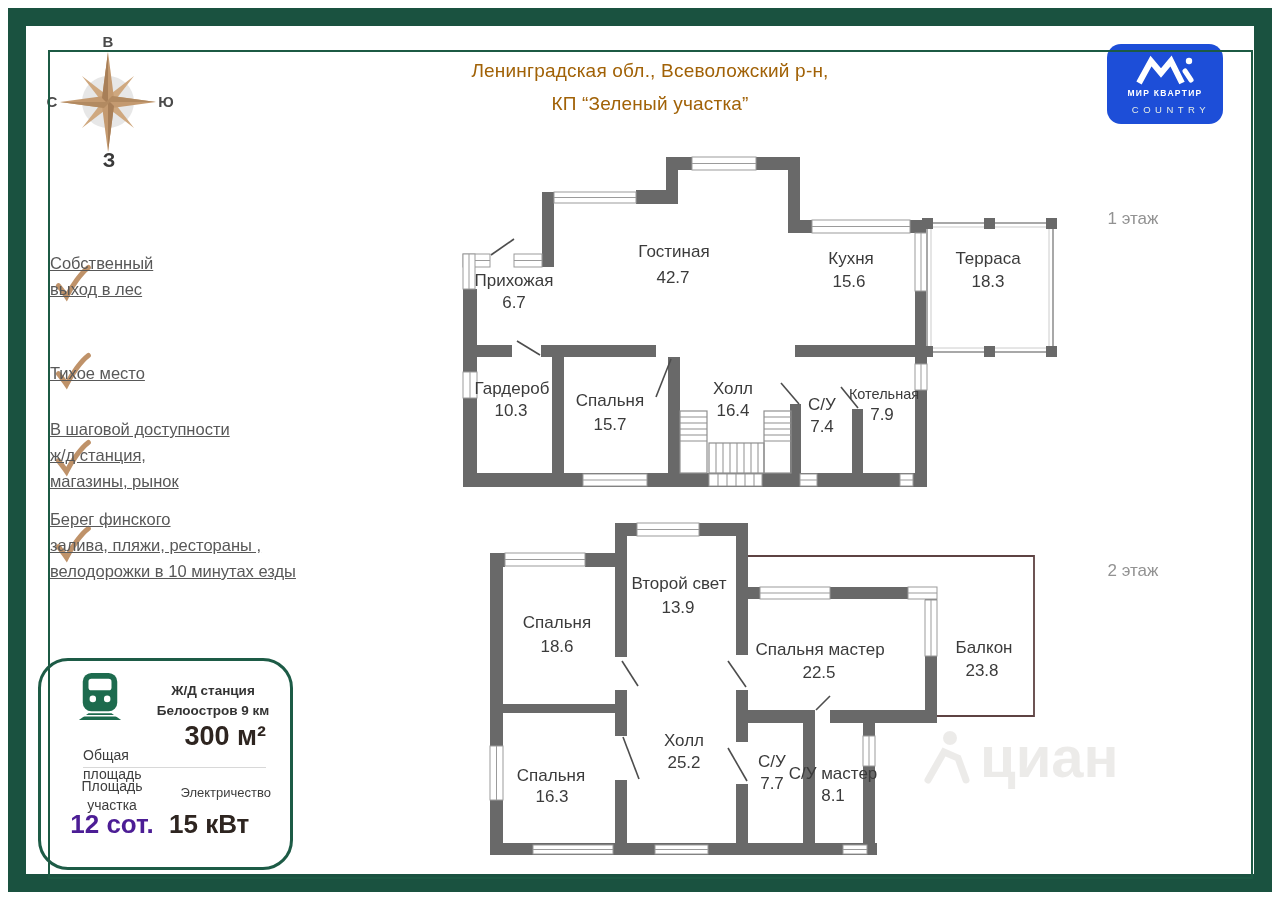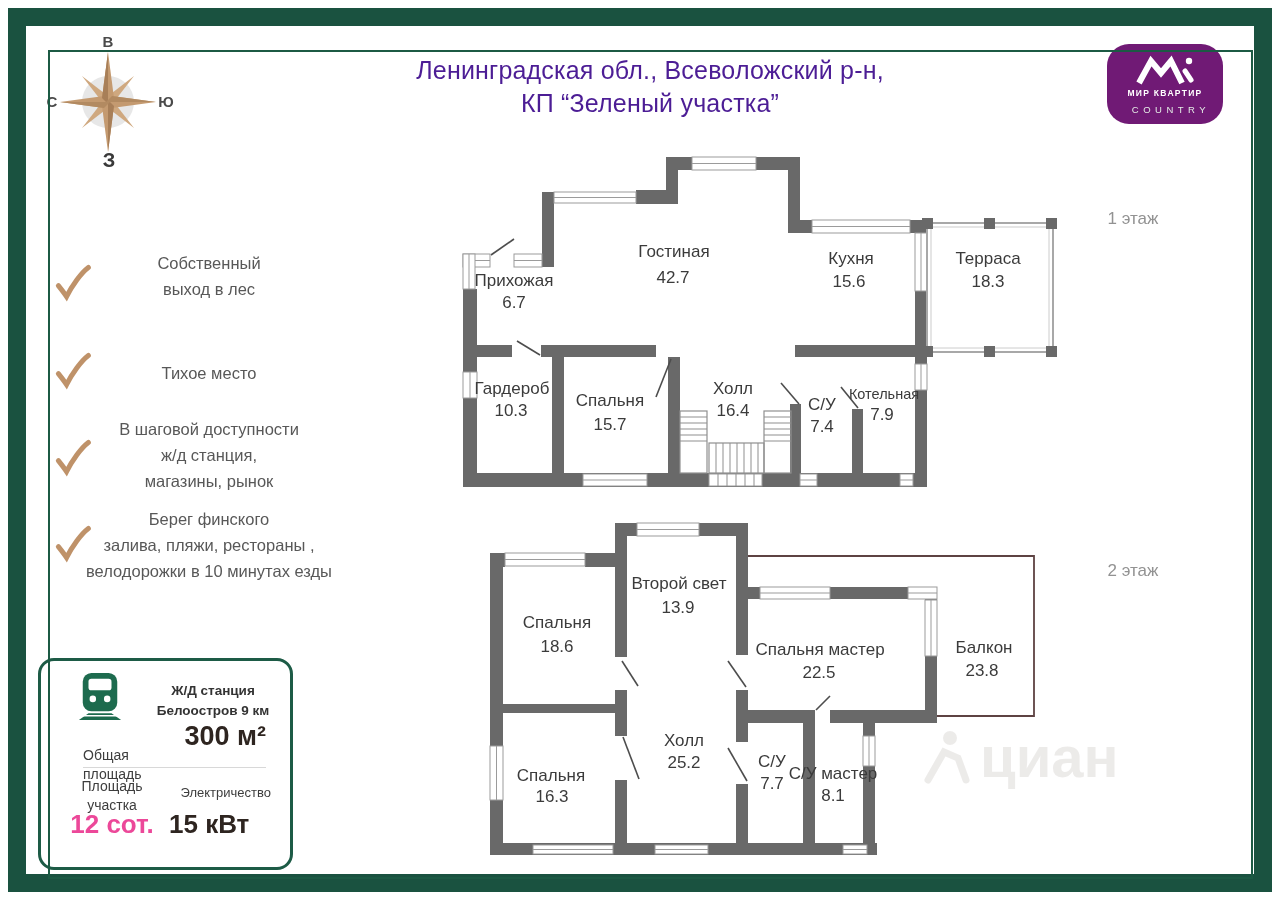--- a/index.html
+++ b/index.html
@@ -1,43 +1,43 @@
 <!DOCTYPE html>
 <html><head>
 <meta charset="utf-8">
 <style>
   html,body{margin:0;padding:0;background:#fff;}
   .page{position:relative;width:1280px;height:900px;background:#fff;overflow:hidden;
         font-family:"Liberation Sans",sans-serif;}
   .frame-band{position:absolute;inset:8px;border:18px solid #1a5240;pointer-events:none;z-index:5;}
   .frame-line{position:absolute;left:48px;top:50px;right:27px;bottom:21px;border:2px solid #1c5a44;pointer-events:none;z-index:5;}
-  .title{position:absolute;left:320px;top:54px;width:660px;text-align:center;color:#4c1d95;
-         font-size:25px;line-height:33px;letter-spacing:.2px;}
-  .logo{position:absolute;left:1107px;top:44px;width:116px;height:80px;background:#701a75;border-radius:22px;}
+  .title{position:absolute;left:320px;top:54px;width:660px;text-align:center;color:#a16207;
+         font-size:19px;line-height:33px;letter-spacing:.2px;}
+  .logo{position:absolute;left:1107px;top:44px;width:116px;height:80px;background:#1d4ed8;border-radius:14px;}
   .logo svg{position:absolute;left:29px;top:9px;}
   .logo-brand{position:absolute;left:0;top:44px;width:116px;text-align:center;color:#fff;
               font-size:8.5px;font-weight:bold;letter-spacing:1.3px;}
   .logo-country{position:absolute;left:0;top:60px;width:116px;text-align:center;color:#e4ece6;
               font-size:9.5px;letter-spacing:4.5px;margin-left:6px;}
   .compass{position:absolute;left:45px;top:34px;}
-  .feature{position:absolute;left:50px;width:318px;text-align:center;color:#585858;
-           font-size:16.5px;line-height:26px;white-space:pre-line;}
+  .feature{position:absolute;left:50px;width:318px;color:#585858;
+           font-size:16.5px;line-height:26px;white-space:pre-line;text-decoration:underline;}
   .check{position:absolute;left:52px;width:40px;height:40px;}
   .card{position:absolute;left:38px;top:658px;width:249px;height:206px;background:#fff;
-        border:3px solid #1d5b46;border-radius:16px;}
+        border:3px solid #1d5b46;border-radius:30px;}
   .card .ic{position:absolute;left:36px;top:10px;}
   .card .station{position:absolute;left:100px;top:20px;width:144px;text-align:center;
         font-size:13.5px;font-weight:bold;color:#333;line-height:20px;white-space:pre-line;}
   .card .lab{font-size:14px;color:#3d3d3d;line-height:19px;white-space:pre-line;}
   .card .l-total{position:absolute;left:42px;top:64px;margin-top:21px;}
   .card .v-total{position:absolute;right:24px;top:60px;font-size:27px;font-weight:bold;color:#2e2520;}
   .card .divider{position:absolute;left:42px;right:24px;top:106px;height:1px;background:#d8d8d8;}
   .card .l-plot{position:absolute;left:28px;top:116px;width:86px;text-align:center;}
   .card .l-el{position:absolute;left:126px;top:122px;width:104px;text-align:right;font-size:13px;}
-  .card .v-plot{position:absolute;left:18px;top:148px;width:106px;text-align:center;font-size:26px;font-weight:bold;color:#ec4899;}
+  .card .v-plot{position:absolute;left:18px;top:148px;width:106px;text-align:center;font-size:26px;font-weight:bold;color:#4c1d95;}
   .card .v-el{position:absolute;left:128px;top:148px;width:104px;font-size:26px;font-weight:bold;color:#2e2520;}
   .plan{position:absolute;}
   .w{fill:#696969;}
   .win{fill:#ffffff;stroke:#9b9b9b;stroke-width:1;}
   .wl{stroke:#9b9b9b;stroke-width:1;}
   .door{stroke:#4d4d4d;stroke-width:1.6;}
   .stair{fill:none;stroke:#8f8f8f;stroke-width:1.2;}
   .sl{stroke:#8f8f8f;stroke-width:1;}
   .terr{fill:none;stroke:#a8a8a8;stroke-width:2;}
   .terr2{fill:none;stroke:#cccccc;stroke-width:1;}

